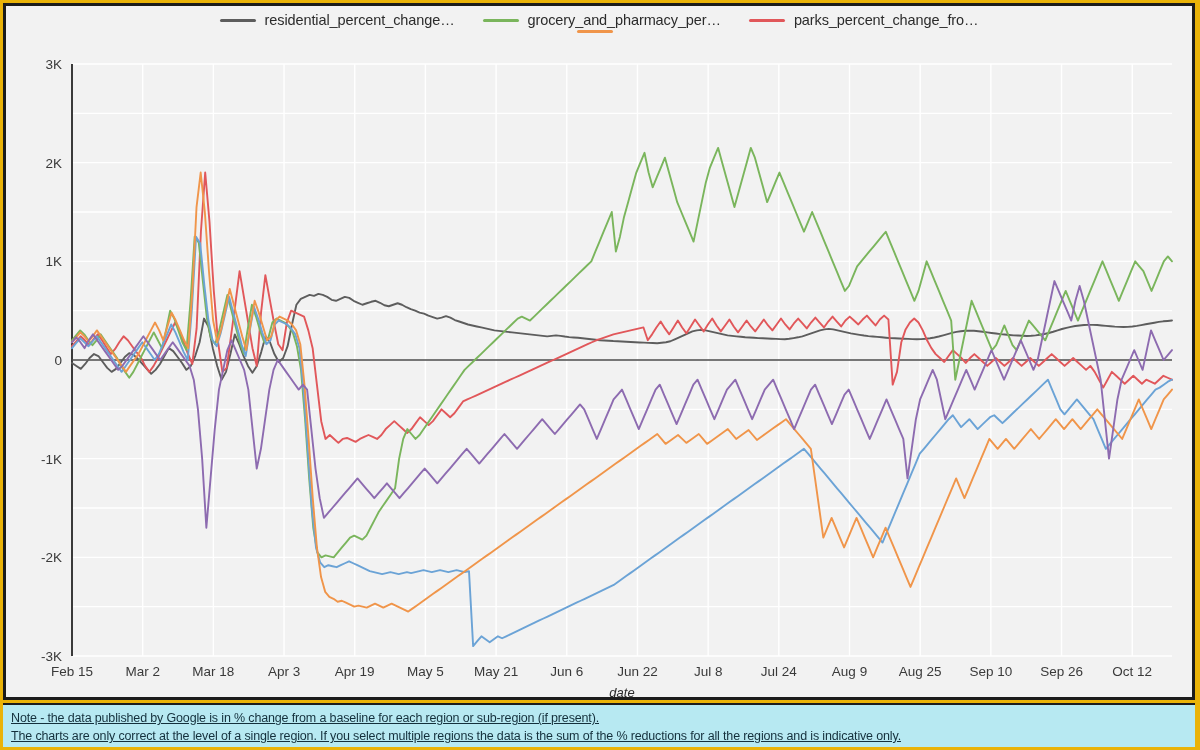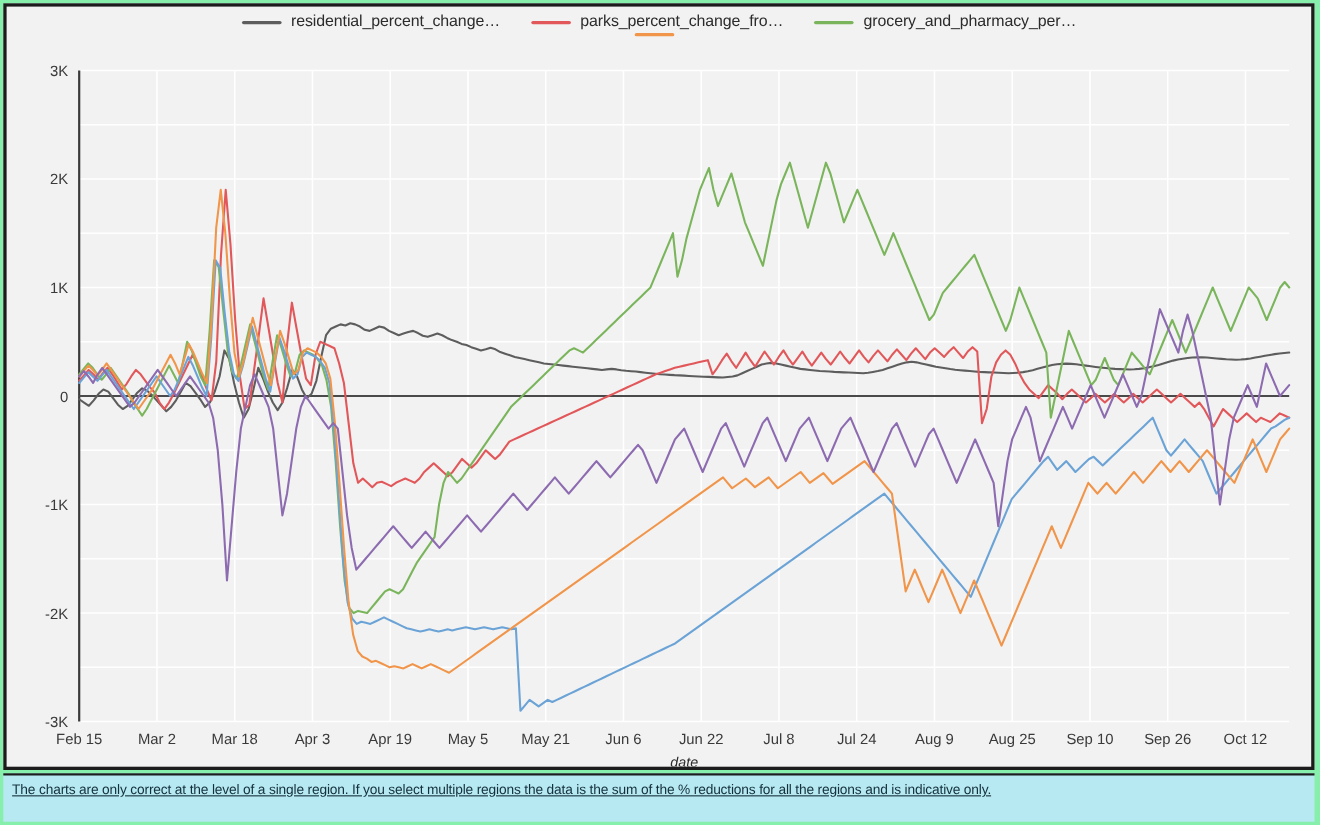--- a/index.html
+++ b/index.html
@@ -10,21 +10,21 @@
   body {
     width: 1200px;
     height: 750px;
     font-family: "Liberation Sans", sans-serif;
     overflow: hidden;
   }
   #app {
     width: 1200px;
     height: 750px;
     position: relative;
-    background: #86efac;
+    background: #eab308;
   }
   
   #chart-card {
     position: absolute;
     left: 3px;
     top: 3px;
     width: 1192px;
     height: 697px;
     box-sizing: border-box;
     border: 3px solid #1c1c1c;
@@ -119,26 +119,26 @@
   <div id="chart-card">
     <div id="chart-inner">
 
       <div id="legend">
         <div class="legend-row">
           <div class="legend-item">
             <span class="legend-swatch" style="background:#5d5d5d"></span>
             <span class="legend-label">residential_percent_change…</span>
           </div>
           <div class="legend-item">
+            <span class="legend-swatch" style="background:#7ab55c"></span>
+            <span class="legend-label">grocery_and_pharmacy_per…</span>
+          </div>
+          <div class="legend-item">
             <span class="legend-swatch" style="background:#e1575a"></span>
             <span class="legend-label">parks_percent_change_fro…</span>
-          </div>
-          <div class="legend-item">
-            <span class="legend-swatch" style="background:#7ab55c"></span>
-            <span class="legend-label">grocery_and_pharmacy_per…</span>
           </div>
         </div>
         <div class="legend-row">
           <div class="legend-item">
             <span class="legend-swatch" style="background:#f0954a"></span>
           </div>
         </div>
       </div>
 
       <svg id="plot-svg" width="1186" height="691" viewBox="0 0 1186 691">
@@ -212,16 +212,17 @@
             <polyline points="66.00,336.24 70.15,331.31 74.30,326.37 78.45,330.32 82.60,335.25 86.75,330.32 90.91,324.40 95.06,330.32 99.21,336.24 103.36,342.16 107.51,348.08 111.66,354.00 115.81,359.92 119.96,365.84 124.11,359.92 128.26,354.00 132.42,348.08 136.57,340.19 140.72,332.29 144.87,324.40 149.02,316.51 153.17,324.40 157.32,334.27 161.47,320.45 165.62,306.64 169.77,314.53 173.92,324.40 178.08,334.27 182.23,342.16 186.38,284.93 190.53,201.07 194.68,166.53 198.83,206.00 202.98,265.20 207.13,314.53 211.28,336.24 215.43,322.43 219.58,302.69 223.74,282.96 227.89,298.75 232.04,314.53 236.19,330.32 240.34,344.13 244.49,318.48 248.64,294.80 252.79,306.64 256.94,320.45 261.09,334.27 265.25,330.32 269.40,314.53 273.55,310.59 277.70,312.56 281.85,314.53 286.00,318.48 290.15,324.40 294.30,338.21 298.45,378.67 302.60,432.93 306.75,492.13 310.91,541.47 315.06,571.07 319.21,585.87 323.36,590.80 327.51,592.77 331.66,595.73 335.81,594.75 339.96,596.72 344.11,598.69 348.26,600.67 352.42,599.68 356.57,600.67 360.72,601.65 364.87,599.68 369.02,597.71 373.17,599.68 377.32,601.65 381.47,599.68 385.62,597.71 389.77,599.68 393.92,601.65 398.08,603.63 402.23,605.60 406.38,602.64 410.53,599.68 414.68,596.72 418.83,593.76 422.98,590.80 427.13,587.84 431.28,584.88 435.43,581.92 439.58,578.96 443.74,576.00 447.89,573.04 452.04,570.08 456.19,567.12 460.34,564.16 464.49,561.20 468.64,558.24 472.79,555.28 476.94,552.32 481.09,549.36 485.25,546.40 489.40,543.44 493.55,540.48 497.70,537.52 501.85,534.56 506.00,531.60 510.15,528.64 514.30,525.68 518.45,522.72 522.60,519.76 526.75,516.80 530.91,513.84 535.06,510.88 539.21,507.92 543.36,504.96 547.51,502.00 551.66,499.04 555.81,496.08 559.96,493.12 564.11,490.16 568.26,487.20 572.42,484.24 576.57,481.28 580.72,478.32 584.87,475.36 589.02,472.40 593.17,469.44 597.32,466.48 601.47,463.52 605.62,460.56 609.77,457.60 613.92,454.64 618.08,451.68 622.23,448.72 626.38,445.76 630.53,442.80 634.68,439.84 638.83,436.88 642.98,433.92 647.13,430.96 651.28,428.00 655.43,432.93 659.58,437.87 663.74,434.91 667.89,431.95 672.04,428.99 676.19,432.93 680.34,436.88 684.49,433.92 688.64,430.96 692.79,428.00 696.94,432.93 701.09,437.87 705.25,434.91 709.40,431.95 713.55,428.99 717.70,426.03 721.85,423.07 726.00,428.00 730.15,432.93 734.30,429.97 738.45,427.01 742.60,424.05 746.75,428.99 750.91,433.92 755.06,430.96 759.21,428.00 763.36,425.04 767.51,422.08 771.66,419.12 775.81,416.16 779.96,413.20 784.11,418.13 788.26,423.07 792.42,428.00 796.57,432.93 800.72,437.87 804.87,442.80 809.02,472.40 813.17,502.00 817.32,531.60 821.47,521.73 825.62,511.87 829.77,521.73 833.92,531.60 838.08,541.47 842.23,531.60 846.38,521.73 850.53,511.87 854.68,521.73 858.83,531.60 862.98,541.47 867.13,551.33 871.28,541.47 875.43,531.60 879.58,521.73 883.74,531.60 887.89,541.47 892.04,551.33 896.19,561.20 900.34,571.07 904.49,580.93 908.64,571.07 912.79,561.20 916.94,551.33 921.09,541.47 925.25,531.60 929.40,521.73 933.55,511.87 937.70,502.00 941.85,492.13 946.00,482.27 950.15,472.40 954.30,482.27 958.45,492.13 962.60,482.27 966.75,472.40 970.91,462.53 975.06,452.67 979.21,442.80 983.36,432.93 987.51,437.87 991.66,442.80 995.81,437.87 999.96,432.93 1004.11,437.87 1008.26,442.80 1012.42,437.87 1016.57,432.93 1020.72,428.00 1024.87,423.07 1029.02,428.00 1033.17,432.93 1037.32,428.00 1041.47,423.07 1045.62,418.13 1049.77,413.20 1053.92,418.13 1058.08,423.07 1062.23,418.13 1066.38,413.20 1070.53,418.13 1074.68,423.07 1078.83,418.13 1082.98,413.20 1087.13,408.27 1091.28,403.33 1095.43,408.27 1099.58,413.20 1103.74,418.13 1107.89,423.07 1112.04,428.00 1116.19,432.93 1120.34,423.07 1124.49,413.20 1128.64,403.33 1132.79,393.47 1136.94,403.33 1141.09,413.20 1145.25,423.07 1149.40,413.20 1153.55,403.33 1157.70,393.47 1161.85,388.53 1166.00,383.60" fill="none" stroke="#f0954a" stroke-width="1.9" stroke-linejoin="round" stroke-linecap="round"></polyline>
             <polyline points="66.00,336.24 70.20,331.31 74.40,336.24 78.60,342.16 82.79,334.27 86.99,328.35 91.19,334.27 95.39,340.19 99.59,346.11 103.79,352.03 107.98,357.95 112.18,363.87 116.38,359.92 120.58,354.00 124.78,348.08 128.98,342.16 133.18,336.24 137.37,330.32 141.57,336.24 145.77,342.16 149.97,348.08 154.17,354.00 158.37,348.08 162.56,342.16 166.76,336.24 170.96,342.16 175.16,348.08 179.36,354.00 183.56,359.92 187.76,373.73 191.95,403.33 196.15,452.67 200.35,521.73 204.55,472.40 208.75,423.07 212.95,383.60 217.15,363.87 221.34,344.13 225.54,334.27 229.74,344.13 233.94,354.00 238.14,363.87 242.34,383.60 246.53,423.07 250.73,462.53 254.93,442.80 259.13,413.20 263.33,383.60 267.53,363.87 271.73,354.00 275.92,359.92 280.12,365.84 284.32,371.76 288.52,377.68 292.72,383.60 296.92,378.67 301.11,383.60 305.31,423.07 309.51,462.53 313.71,492.13 317.91,511.87 322.11,506.93 326.31,502.00 330.50,497.07 334.70,492.13 338.90,487.20 343.10,482.27 347.30,477.33 351.50,472.40 355.69,477.33 359.89,482.27 364.09,487.20 368.29,492.13 372.49,487.20 376.69,482.27 380.89,477.33 385.08,482.27 389.28,487.20 393.48,492.13 397.68,487.20 401.88,482.27 406.08,477.33 410.27,472.40 414.47,467.47 418.67,462.53 422.87,467.47 427.07,472.40 431.27,477.33 435.47,472.40 439.66,467.47 443.86,462.53 448.06,457.60 452.26,452.67 456.46,447.73 460.66,442.80 464.85,447.73 469.05,452.67 473.25,457.60 477.45,452.67 481.65,447.73 485.85,442.80 490.05,437.87 494.24,432.93 498.44,428.00 502.64,432.93 506.84,437.87 511.04,442.80 515.24,437.87 519.44,432.93 523.63,428.00 527.83,423.07 532.03,418.13 536.23,413.20 540.43,418.13 544.63,423.07 548.82,428.00 553.02,423.07 557.22,418.13 561.42,413.20 565.62,408.27 569.82,403.33 574.02,398.40 578.21,403.33 582.41,413.20 586.61,423.07 590.81,432.93 595.01,423.07 599.21,413.20 603.40,403.33 607.60,393.47 611.80,388.53 616.00,383.60 620.20,393.47 624.40,403.33 628.60,413.20 632.79,423.07 636.99,413.20 641.19,403.33 645.39,393.47 649.59,383.60 653.79,378.67 657.98,388.53 662.18,398.40 666.38,408.27 670.58,418.13 674.78,408.27 678.98,398.40 683.18,388.53 687.37,378.67 691.57,373.73 695.77,383.60 699.97,393.47 704.17,403.33 708.37,413.20 712.56,403.33 716.76,393.47 720.96,383.60 725.16,378.67 729.36,373.73 733.56,383.60 737.76,393.47 741.95,403.33 746.15,413.20 750.35,403.33 754.55,393.47 758.75,383.60 762.95,378.67 767.15,373.73 771.34,383.60 775.54,393.47 779.74,403.33 783.94,413.20 788.14,423.07 792.34,413.20 796.53,403.33 800.73,393.47 804.93,383.60 809.13,378.67 813.33,388.53 817.53,398.40 821.73,408.27 825.92,418.13 830.12,408.27 834.32,398.40 838.52,388.53 842.72,383.60 846.92,393.47 851.11,403.33 855.31,413.20 859.51,423.07 863.71,432.93 867.91,423.07 872.11,413.20 876.31,403.33 880.50,393.47 884.70,403.33 888.90,413.20 893.10,423.07 897.30,432.93 901.50,472.40 905.69,442.80 909.89,413.20 914.09,393.47 918.29,383.60 922.49,373.73 926.69,363.87 930.89,373.73 935.08,393.47 939.28,413.20 943.48,403.33 947.68,393.47 951.88,383.60 956.08,373.73 960.27,363.87 964.47,373.73 968.67,383.60 972.87,373.73 977.07,363.87 981.27,354.00 985.47,344.13 989.66,354.00 993.86,363.87 998.06,373.73 1002.26,363.87 1006.46,354.00 1010.66,344.13 1014.85,334.27 1019.05,344.13 1023.25,354.00 1027.45,363.87 1031.65,354.00 1035.85,334.27 1040.05,314.53 1044.24,294.80 1048.44,275.07 1052.64,284.93 1056.84,294.80 1061.04,304.67 1065.24,314.53 1069.44,294.80 1073.63,280.00 1077.83,294.80 1082.03,314.53 1086.23,334.27 1090.43,354.00 1094.63,373.73 1098.82,413.20 1103.02,452.67 1107.22,423.07 1111.42,393.47 1115.62,373.73 1119.82,363.87 1124.02,354.00 1128.21,344.13 1132.41,354.00 1136.61,363.87 1140.81,344.13 1145.01,324.40 1149.21,334.27 1153.40,344.13 1157.60,354.00 1161.80,349.07 1166.00,344.13" fill="none" stroke="#8d6bb0" stroke-width="1.9" stroke-linejoin="round" stroke-linecap="round"></polyline>
           </g>
         <text id="xaxis-title" class="axis-title" text-anchor="middle" x="616" y="691">date</text>
       </svg>
 
     </div>
   </div>
 
   <div id="footnote">
+    <div class="note-line">Note - the data published by Google is in % change from a baseline for each region or sub-region (if present).</div>
     <div class="note-line">The charts are only correct at the level of a single region. If you select multiple regions the data is the sum of the % reductions for all the regions and is indicative only.</div>
   </div>
 
 </div>
 
 </body></html>

